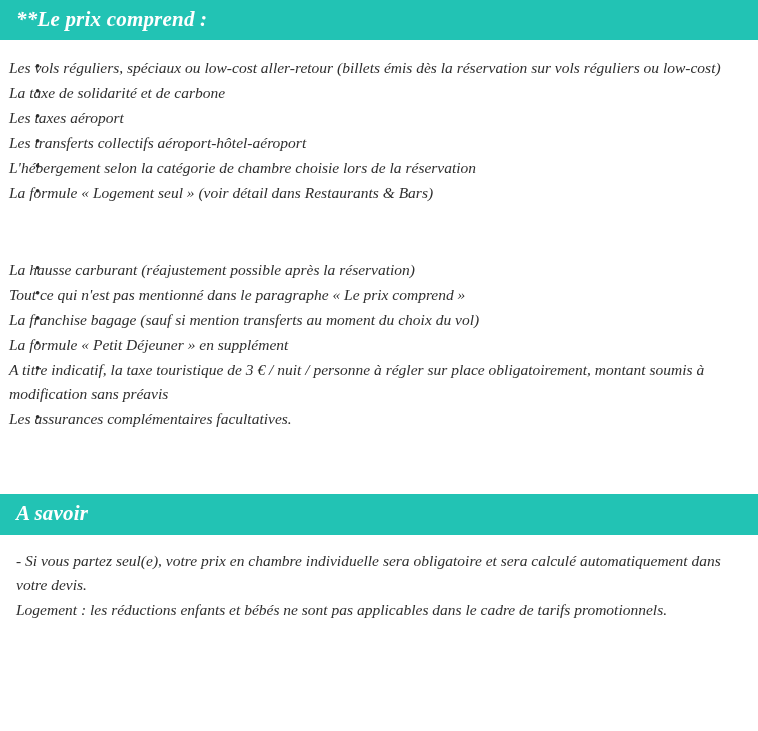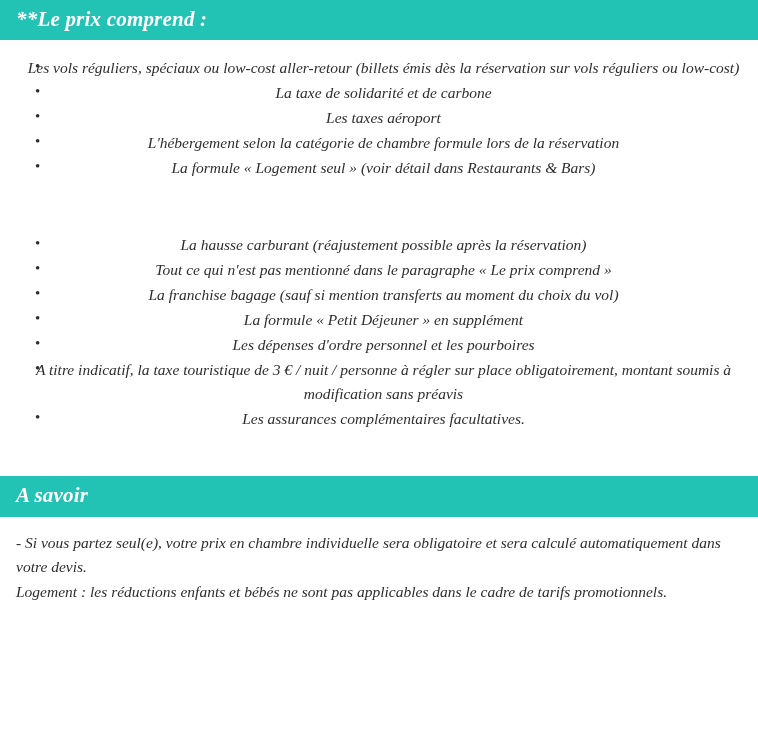--- a/index.html
+++ b/index.html
@@ -38,36 +38,35 @@
     margin: 0;
     padding: 0;
   }
   .list li {
     position: relative;
     font-style: italic;
     font-size: 15.5px;
     line-height: 1.55;
     color: #2e2e2e;
     margin: 0 0 1px 9px;
-    text-align: center;
   }
   .list li::before {
     content: "\2022";
     position: absolute;
     left: 26px;
     top: -1px;
     font-size: 15px;
     color: #2e2e2e;
     font-style: normal;
   }
   .list-wrap-1 { padding-top: 16px; }
   .list-wrap-2 { padding-top: 16px; }
   .spacer-1 { height: 36px; }
   .spacer-2 { height: 44px; }
-  .band-savoir { font-size: 21px; }
+  .band-savoir { font-size: 21px; margin-top: 18px; }
   .para-block {
     padding: 14px 10px 0 16px;
   }
   .para {
     font-style: italic;
     font-size: 15.5px;
     line-height: 1.55;
     color: #2e2e2e;
     margin: 0 0 0 0;
   }
@@ -80,35 +79,35 @@
 
 <div class="page">
 
   <div class="band band-1">**Le prix comprend :</div>
 
   <div class="list-wrap-1">
     <ul class="list">
       <li>Les vols réguliers, spéciaux ou low-cost aller-retour (billets émis dès la réservation sur vols réguliers ou low-cost)</li>
       <li>La taxe de solidarité et de carbone</li>
       <li>Les taxes aéroport</li>
-      <li>L'hébergement selon la catégorie de chambre formule lors de la réservation</li>
+      <li>Les transferts collectifs aéroport-hôtel-aéroport</li>
+      <li>L'hébergement selon la catégorie de chambre choisie lors de la réservation</li>
       <li>La formule « Logement seul » (voir détail dans Restaurants &amp; Bars)</li>
     </ul>
   </div>
 
   <div class="spacer-1"></div>
 
 
   <div class="list-wrap-2">
     <ul class="list">
       <li>La hausse carburant (réajustement possible après la réservation)</li>
       <li>Tout ce qui n'est pas mentionné dans le paragraphe « Le prix comprend »</li>
       <li>La franchise bagage (sauf si mention transferts au moment du choix du vol)</li>
       <li>La formule « Petit Déjeuner » en supplément</li>
-      <li>Les dépenses d'ordre personnel et les pourboires</li>
       <li>A titre indicatif, la taxe touristique de 3 € / nuit / personne à régler sur place obligatoirement, montant soumis à modification sans préavis</li>
       <li>Les assurances complémentaires facultatives.</li>
     </ul>
   </div>
 
   <div class="spacer-2"></div>
 
   <div class="band band-savoir">A savoir</div>
 
   <div class="para-block">

